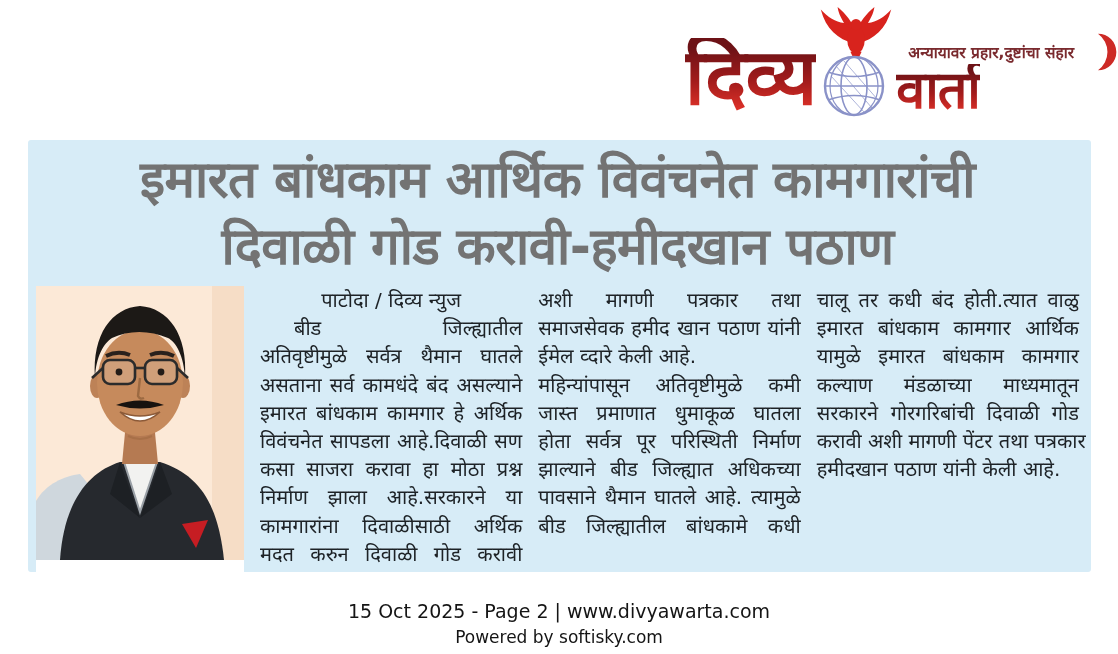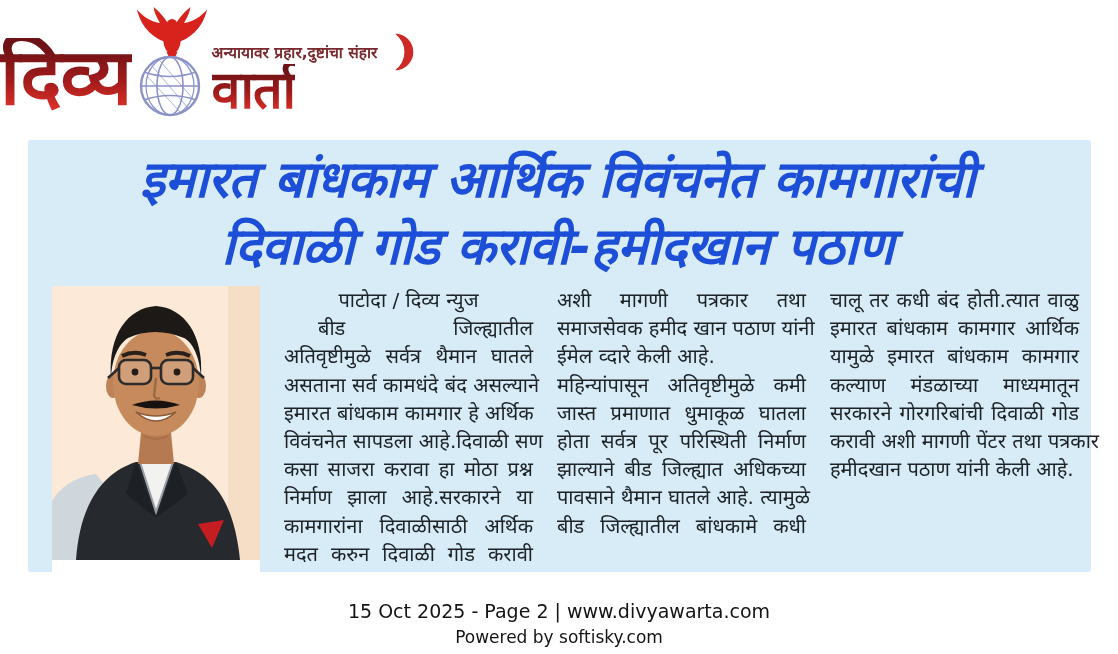--- a/index.html
+++ b/index.html
@@ -1,40 +1,40 @@
 <!DOCTYPE html>
 <html><head>
 <meta charset="utf-8">
 <style>
   * { margin:0; padding:0; box-sizing:border-box; }
   html,body { width:1118px; height:654px; background:#ffffff; overflow:hidden;
               font-family:"DejaVu Sans", sans-serif; }
 
   
-  .masthead { padding-top:6px; display:flex; justify-content:flex-start; }
+  .masthead { padding-top:6px; display:flex; justify-content:flex-end; }
   .logo-row { display:flex; align-items:flex-end; }
   .logo-word { font-weight:700; letter-spacing:-1px; line-height:1;
                background:linear-gradient(#6d1216 12%, #a41c1c 55%, #e8352b 96%);
                -webkit-background-clip:text; background-clip:text;
                -webkit-text-fill-color:transparent; color:transparent; }
   .logo-left  { font-size:78px; padding-bottom:2px; }
   .logo-right { font-size:52px; padding-bottom:2px; }
   .logo-center { width:88px; position:relative; height:112px; flex:none; margin:0 -4px; }
   .logo-center .eagle { position:absolute; top:0; left:4px; }
   .logo-center .globe { position:absolute; bottom:0; left:10px; }
   .logo-right-block { display:flex; flex-direction:column; align-items:flex-start; }
-  .tagline-row { display:flex; align-items:center; gap:8px; margin:22px 0 -8px 0; }
+  .tagline-row { display:flex; align-items:center; gap:14px; margin:22px 0 -8px 12px; }
   .tagline { font-size:15.5px; font-weight:700; color:#7a2a2e; white-space:nowrap; }
 
   
   .article { margin:22px 28px 0 28px; width:1063px; height:432px;
              background:#d7ecf7; border-radius:3px; padding:6px 12px 0 8px; }
   .headline { text-align:center; font-size:51px; line-height:67px; font-weight:700;
-              color:#1d4ed8; letter-spacing:-0.5px;font-style:italic; }
-  .article-body { display:flex; gap:24px; margin-top:6px;margin-left:16px; }
+              color:#737373; letter-spacing:-0.5px; }
+  .article-body { display:flex; gap:16px; margin-top:6px; }
   .photo { flex:none; width:208px; }
   .photo svg { display:block; }
   .col { flex:1; font-size:20px; line-height:28.2px; color:#1d2226; min-width:0; }
   .tline { text-align:justify; text-align-last:justify; white-space:nowrap; }
   .tline.left   { text-align:left;   text-align-last:left; }
   .tline.center { text-align:center; text-align-last:center; }
   .tline.indent1 { text-indent:34px; }
   .tline.indent2 { text-indent:52px; }
 
   

